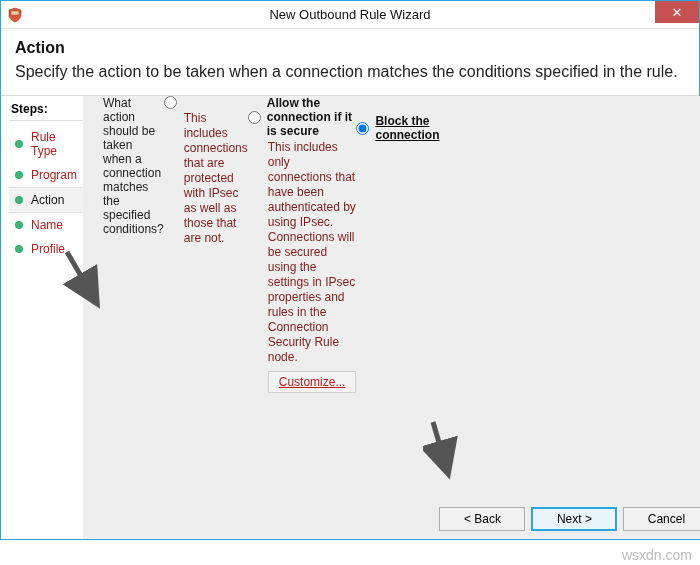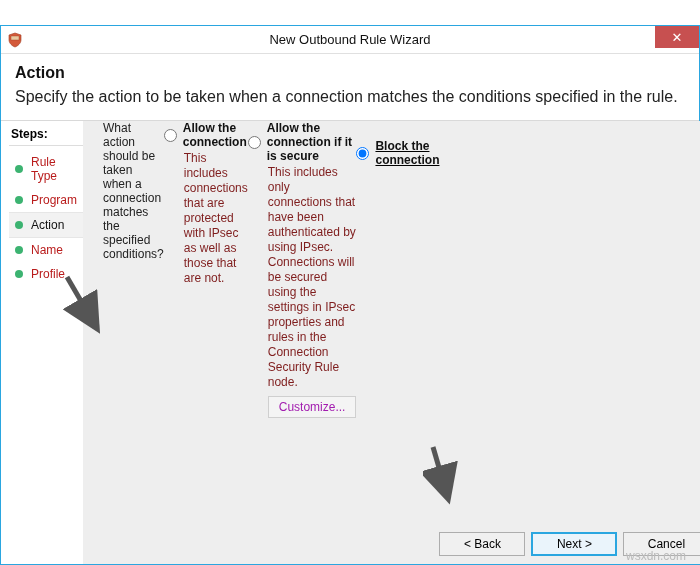--- a/index.html
+++ b/index.html
@@ -11,21 +11,20 @@
       height: 565px;
       overflow: hidden;
     }
     .window {
       border: 1px solid #2aa6e0;
       width: 700px;
       height: 540px;
       background: #fff;
       display: flex;
       flex-direction: column;
-      margin-top: 25px;
     }
     .titlebar {
       height: 28px;
       background: #fff;
       border-bottom: 1px solid #e0e0e0;
       display: flex;
       align-items: center;
       position: relative;
     }
     .titlebar .icon {
@@ -140,23 +139,24 @@
       color: #7f1d1d;
       margin-left: 20px;
       margin-top: 2px;
       line-height: 15px;
     }
     .customize-btn {
       margin: 6px 0 0 20px;
       padding: 3px 10px;
       background: #f4f4f4;
       border: 1px solid #cfcfcf;
-      color: #a21caf;
+      color: #b91c1c;
       font-size: 12px;
       cursor: default;
+      text-decoration: underline;
     }
     .footer {
       margin-top: auto;
       display: flex;
       justify-content: flex-end;
       gap: 6px;
       padding-top: 10px;
       align-items: flex-end;
     }
     .footer button {
@@ -166,23 +166,23 @@
       border: 1px solid #adadad;
       font-size: 12px;
       cursor: pointer;
     }
     .footer button.primary {
       border: 2px solid #2aa6e0;
       background: #eaf4fb;
     }
     .watermark {
       position: absolute;
-      right: 14px;
+      right: 8px;
       bottom: 2px;
-      font-size: 12px;
+      font-size: 14px;
       color: #bbb;
     }
     
     .arrow {
       position: absolute;
       pointer-events: none;
     }
     .arrow svg { display: block; }
   </style>
 </head>
@@ -234,21 +234,20 @@
         <span class="label">Profile</span>
       </div>
     </div>
 
     <div class="main">
       <div class="question">What action should be taken when a connection matches the specified conditions?</div>
 
       <div class="opt">
         <label class="opt-row">
           <input type="radio" name="act" style="">
-          <span class="opt-label">Allow the connection</span>
         </label>
         <div class="opt-desc">This includes connections that are protected with IPsec as well as those that are not.</div>
       </div>
 
       <div class="opt">
         <label class="opt-row">
           <input type="radio" name="act" style="">
           <span class="opt-label">Allow the connection if it is secure</span>
         </label>
         <div class="opt-desc">This includes only connections that have been authenticated by using IPsec. Connections will be secured using the settings in IPsec properties and rules in the Connection Security Rule node.</div>

